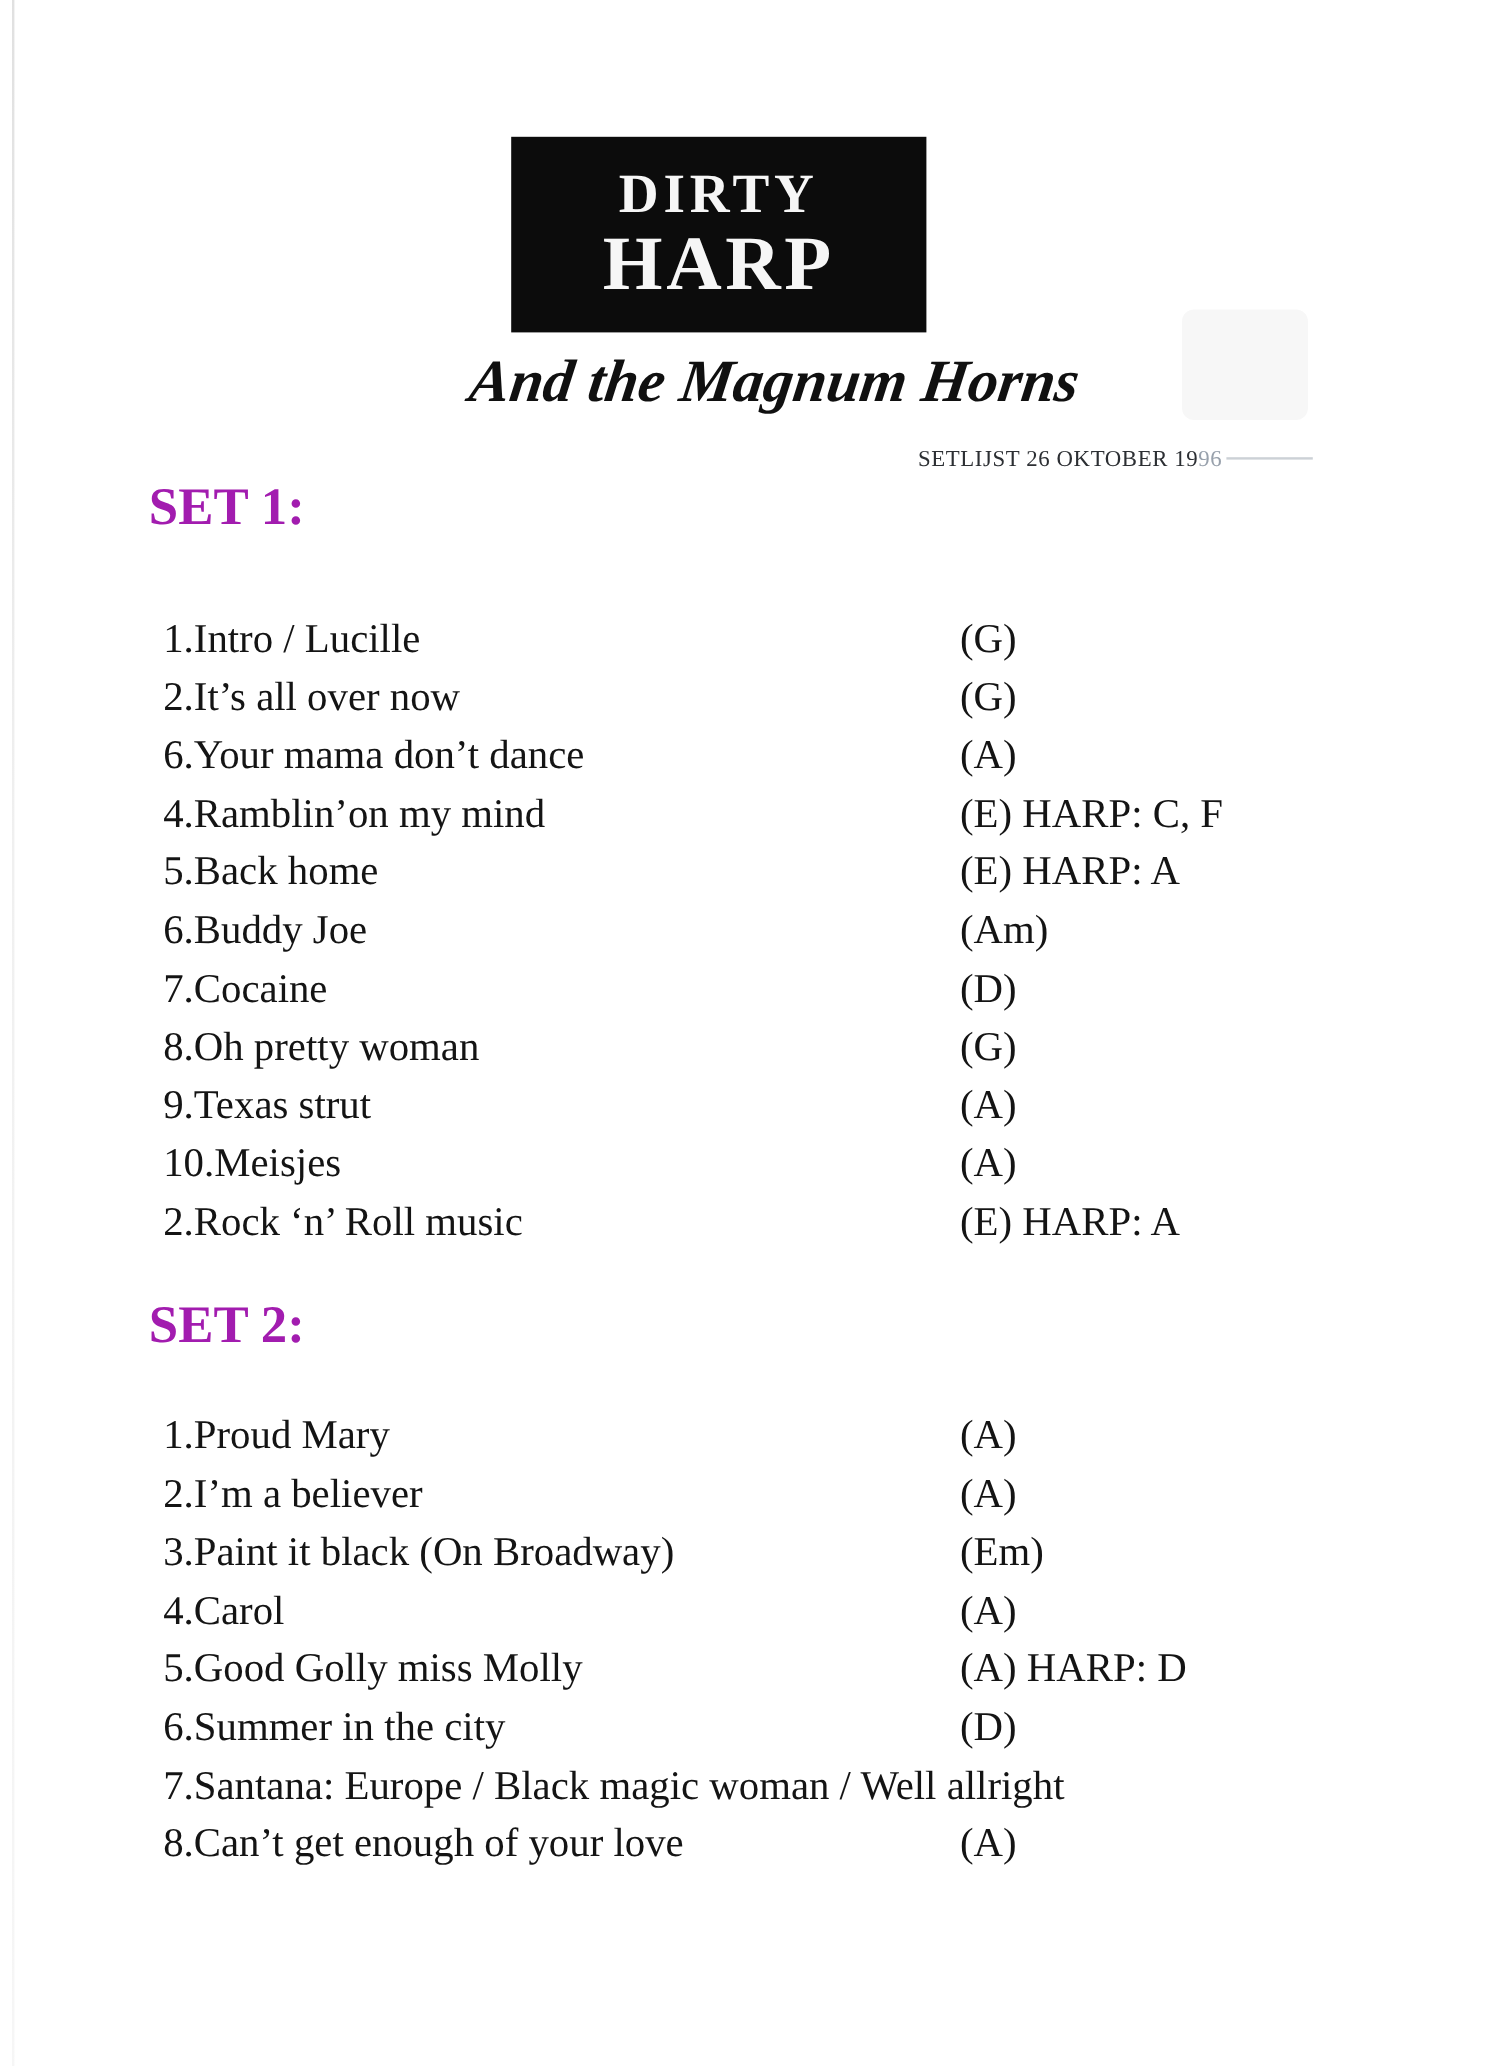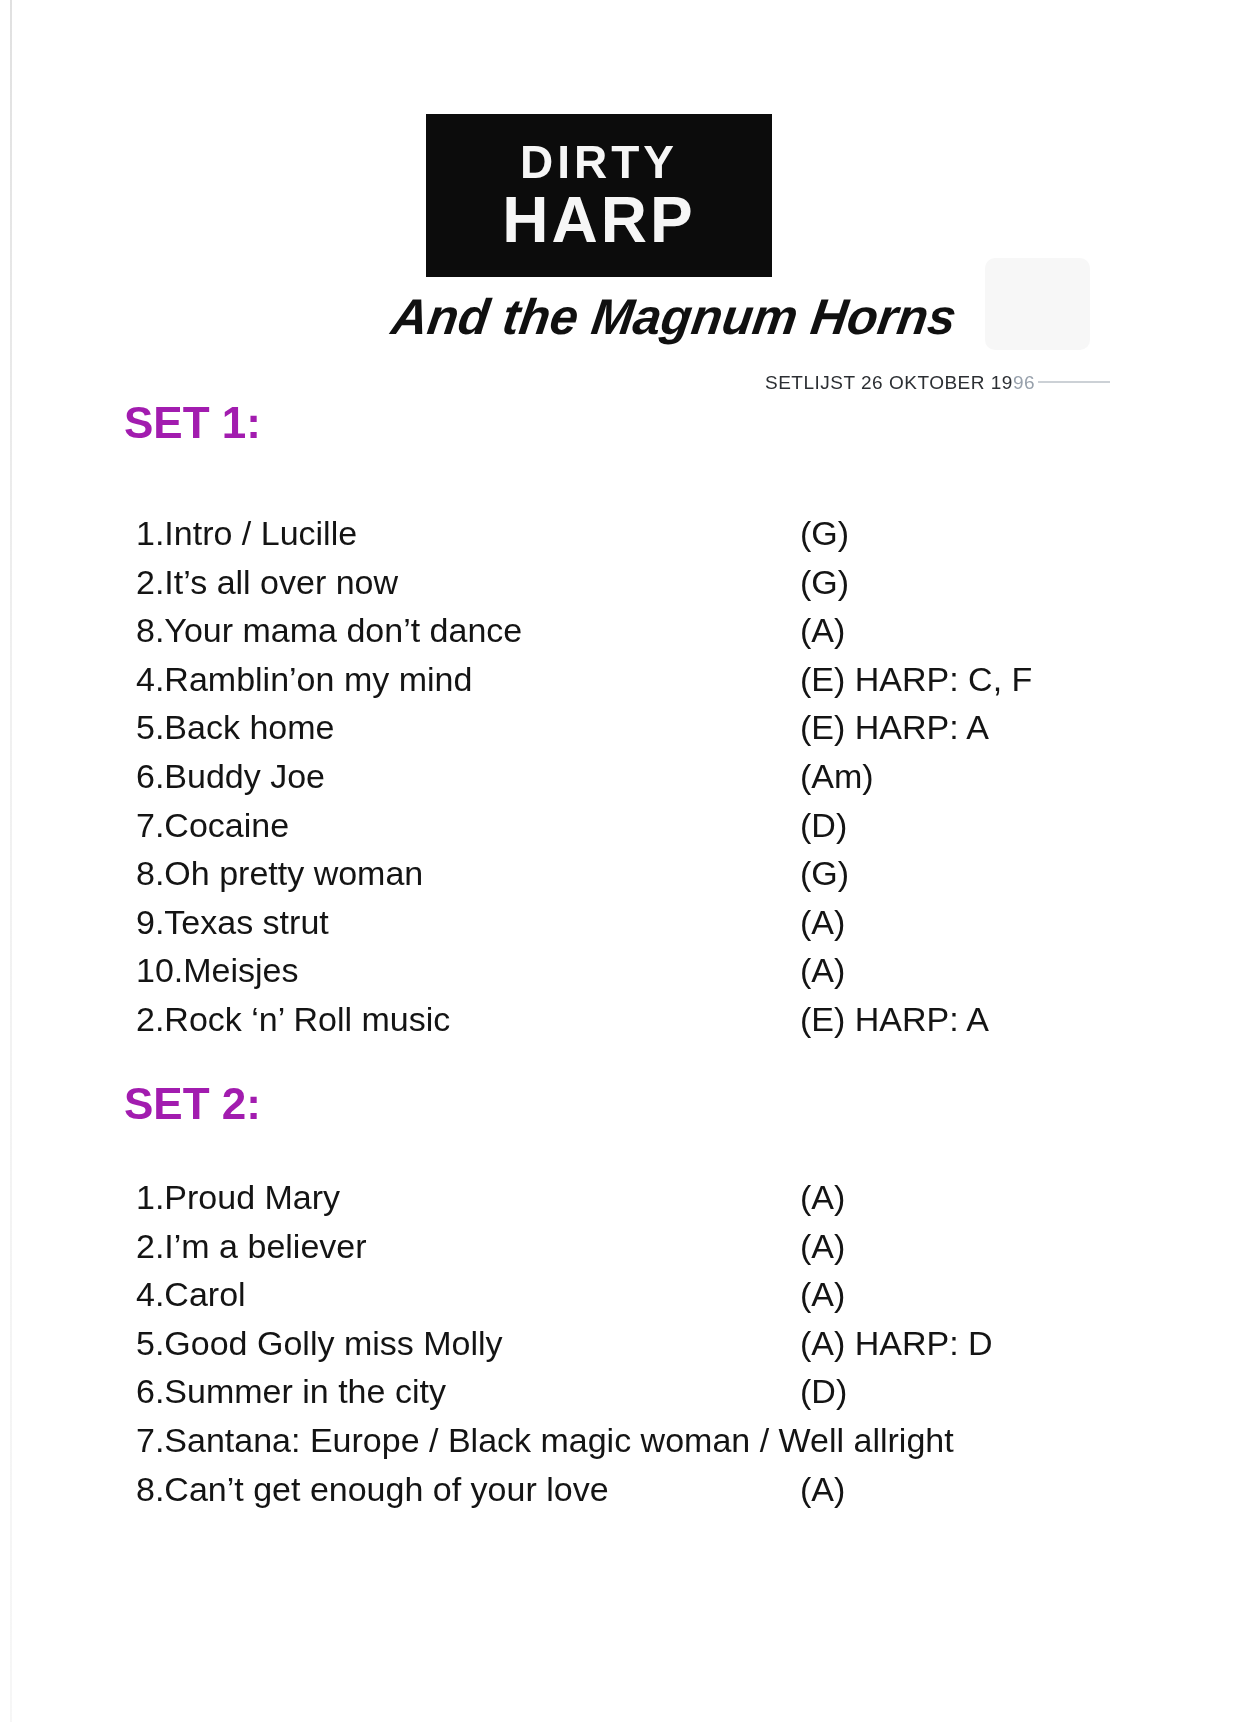--- a/index.html
+++ b/index.html
@@ -1,19 +1,19 @@
 <!DOCTYPE html>
 <html><head>
 <meta charset="utf-8">
 <style>
   html,body { margin:0; padding:0; background:#ffffff; }
   .page {
     position:relative; width:1224px; height:1722px;
     background:#ffffff; overflow:hidden;
-    font-family:Liberation Sans, sans-serif; color:#161616;
+    font-family:Liberation Serif, serif; color:#161616;
   }
   .edge-line {
     position:absolute; left:10px; top:0; width:2px; height:100%;
     background:linear-gradient(#d9d9d9, #ececec 40%, #f4f4f4);
     opacity:.8;
   }
   .scan-smudge {
     position:absolute; left:985px; top:258px; width:105px; height:92px;
     background:#f3f3f4; border-radius:10px; opacity:.7;
   }
@@ -67,35 +67,36 @@
   </div>
 
   <div class="tagline">And the Magnum Horns</div>
 
   <div class="date-line"><span>SETLIJST 26 OKTOBER 19</span><span class="date-faded">96</span><span class="date-rule"></span></div>
 
   <div class="set-heading" id="set1-heading">SET 1:</div>
   <div class="song-list" id="set1-list">
       <div class="song-row"><span class="song-title">1.Intro / Lucille</span><span class="song-key">(G)</span></div>
       <div class="song-row"><span class="song-title">2.It’s all over now</span><span class="song-key">(G)</span></div>
-      <div class="song-row"><span class="song-title">8.Your mama don’t dance</span><span class="song-key">(A)</span></div>
+      <div class="song-row"><span class="song-title">6.Your mama don’t dance</span><span class="song-key">(A)</span></div>
       <div class="song-row"><span class="song-title">4.Ramblin’on my mind</span><span class="song-key">(E) HARP: C, F</span></div>
       <div class="song-row"><span class="song-title">5.Back home</span><span class="song-key">(E) HARP: A</span></div>
       <div class="song-row"><span class="song-title">6.Buddy Joe</span><span class="song-key">(Am)</span></div>
       <div class="song-row"><span class="song-title">7.Cocaine</span><span class="song-key">(D)</span></div>
       <div class="song-row"><span class="song-title">8.Oh pretty woman</span><span class="song-key">(G)</span></div>
       <div class="song-row"><span class="song-title">9.Texas strut</span><span class="song-key">(A)</span></div>
       <div class="song-row"><span class="song-title">10.Meisjes</span><span class="song-key">(A)</span></div>
       <div class="song-row"><span class="song-title">2.Rock ‘n’ Roll music</span><span class="song-key">(E) HARP: A</span></div>
     </div>
 
   <div class="set-heading" id="set2-heading">SET 2:</div>
   <div class="song-list" id="set2-list">
       <div class="song-row"><span class="song-title">1.Proud Mary</span><span class="song-key">(A)</span></div>
       <div class="song-row"><span class="song-title">2.I’m a believer</span><span class="song-key">(A)</span></div>
+      <div class="song-row"><span class="song-title">3.Paint it black (On Broadway)</span><span class="song-key">(Em)</span></div>
       <div class="song-row"><span class="song-title">4.Carol</span><span class="song-key">(A)</span></div>
       <div class="song-row"><span class="song-title">5.Good Golly miss Molly</span><span class="song-key">(A) HARP: D</span></div>
       <div class="song-row"><span class="song-title">6.Summer in the city</span><span class="song-key">(D)</span></div>
       <div class="song-row"><span class="song-title">7.Santana: Europe / Black magic woman / Well allright</span></div>
       <div class="song-row"><span class="song-title">8.Can’t get enough of your love</span><span class="song-key">(A)</span></div>
     </div>
 
 </div>
 
 </body></html>

